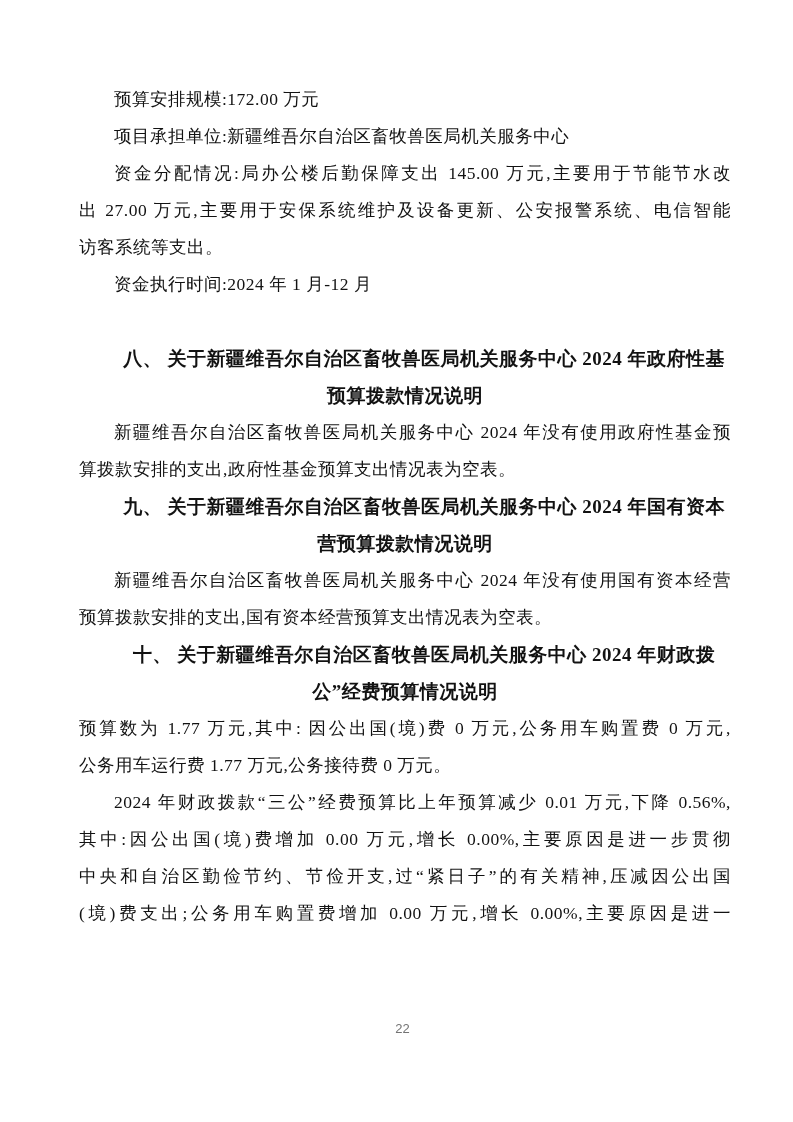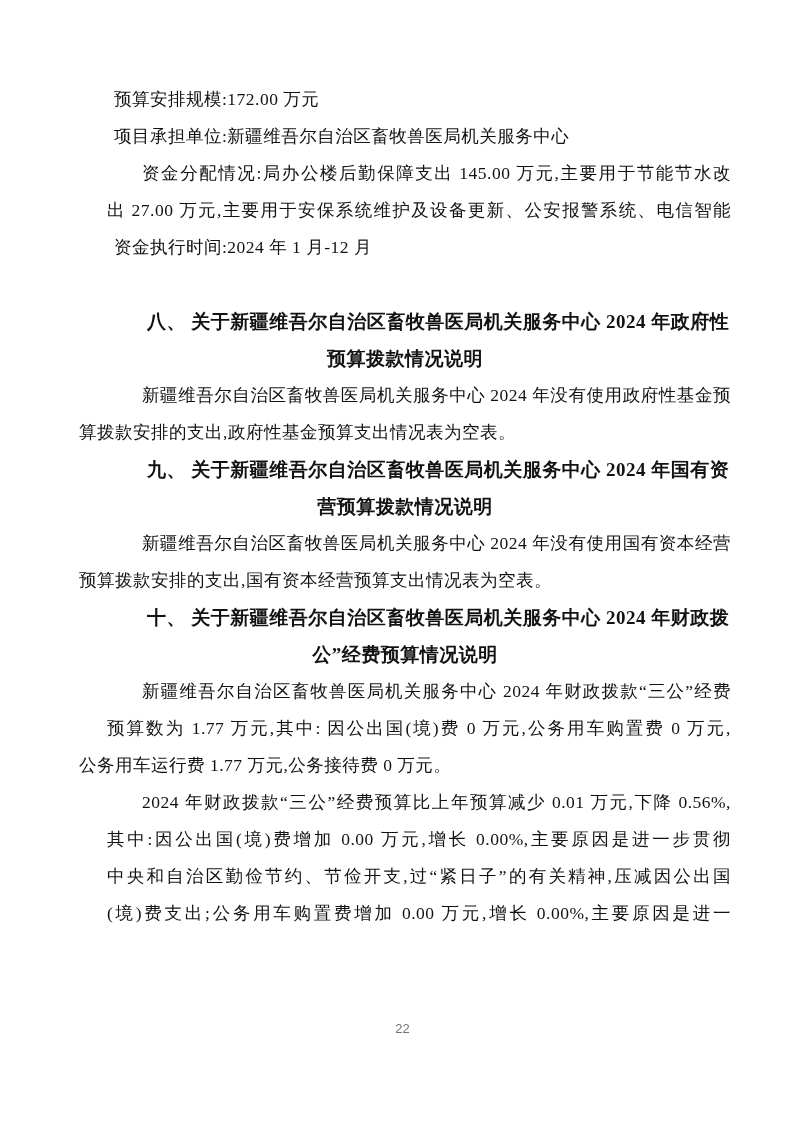--- a/index.html
+++ b/index.html
@@ -25,21 +25,20 @@
     line-height: 37px;
     font-size: 17.5px;
     letter-spacing: 0.5px;
     overflow: hidden;
   }
   .indent { text-indent: 2em; }
   .fill {
     text-align: justify;
     text-align-last: justify;
     text-justify: inter-ideograph;
-    margin-left: 28px;
   }
   .heading {
     font-weight: 700;
     font-size: 19px;
     text-align: center;
   }
   .blank { }
   .page-number {
     position: absolute;
     left: 0;
@@ -53,33 +52,33 @@
 </style>
 </head>
 <body>
 
 <div class="page">
   <div class="content">
     <div class="line indent">预算安排规模:172.00 万元</div>
     <div class="line indent">项目承担单位:新疆维吾尔自治区畜牧兽医局机关服务中心</div>
     <div class="line indent fill">资金分配情况:局办公楼后勤保障支出 145.00 万元,主要用于节能节水改</div>
     <div class="line fill">出 27.00 万元,主要用于安保系统维护及设备更新、公安报警系统、电信智能</div>
+    <div class="line">访客系统等支出。</div>
     <div class="line indent">资金执行时间:2024 年 1 月-12 月</div>
     <div class="line blank"></div>
     <div class="line indent fill heading">八、 关于新疆维吾尔自治区畜牧兽医局机关服务中心 2024 年政府性基金</div>
     <div class="line heading">预算拨款情况说明</div>
     <div class="line indent fill">新疆维吾尔自治区畜牧兽医局机关服务中心 2024 年没有使用政府性基金预</div>
     <div class="line">算拨款安排的支出,政府性基金预算支出情况表为空表。</div>
     <div class="line indent fill heading">九、 关于新疆维吾尔自治区畜牧兽医局机关服务中心 2024 年国有资本经</div>
     <div class="line heading">营预算拨款情况说明</div>
     <div class="line indent fill">新疆维吾尔自治区畜牧兽医局机关服务中心 2024 年没有使用国有资本经营</div>
     <div class="line">预算拨款安排的支出,国有资本经营预算支出情况表为空表。</div>
     <div class="line indent fill heading">十、 关于新疆维吾尔自治区畜牧兽医局机关服务中心 2024 年财政拨款“三</div>
     <div class="line heading">公”经费预算情况说明</div>
-    <div class="line indent fill">新疆维吾尔自治区畜牧兽医局机关服务中心 2024 年财政拨款“三公”经费</div>
     <div class="line fill">预算数为 1.77 万元,其中: 因公出国(境)费 0 万元,公务用车购置费 0 万元,</div>
     <div class="line">公务用车运行费 1.77 万元,公务接待费 0 万元。</div>
     <div class="line indent fill">2024 年财政拨款“三公”经费预算比上年预算减少 0.01 万元,下降 0.56%,</div>
     <div class="line fill">其中:因公出国(境)费增加 0.00 万元,增长 0.00%,主要原因是进一步贯彻</div>
     <div class="line fill">中央和自治区勤俭节约、节俭开支,过“紧日子”的有关精神,压减因公出国</div>
     <div class="line fill">(境)费支出;公务用车购置费增加 0.00 万元,增长 0.00%,主要原因是进一</div>
   </div>
   <div class="page-number">22</div>
 </div>
 

